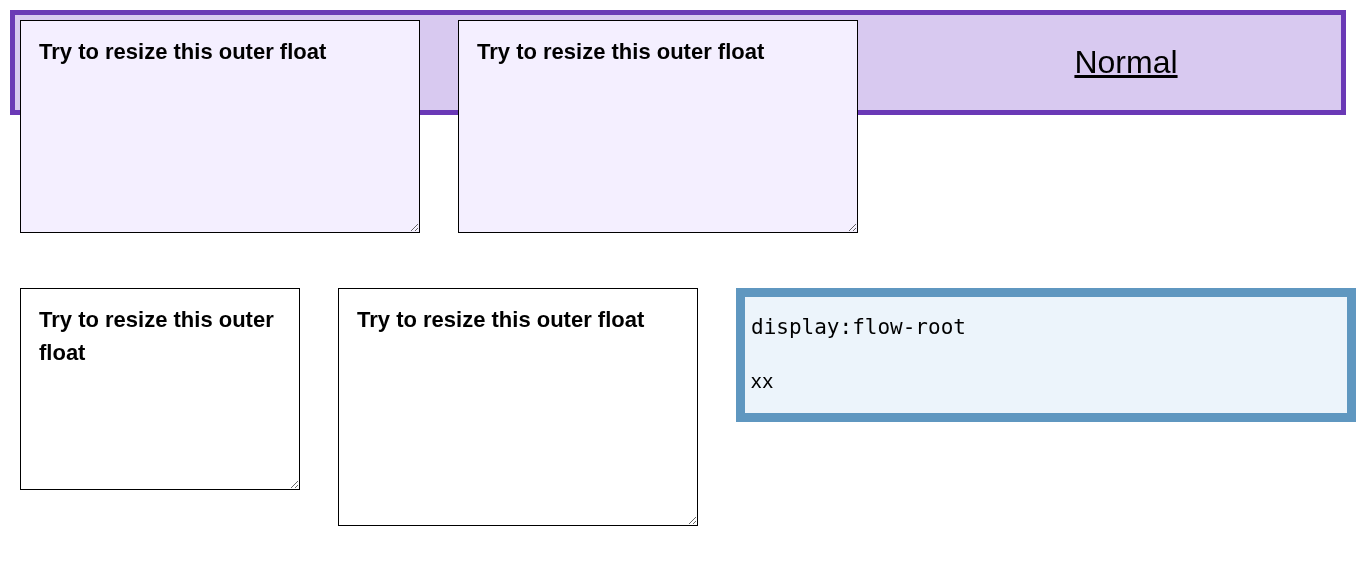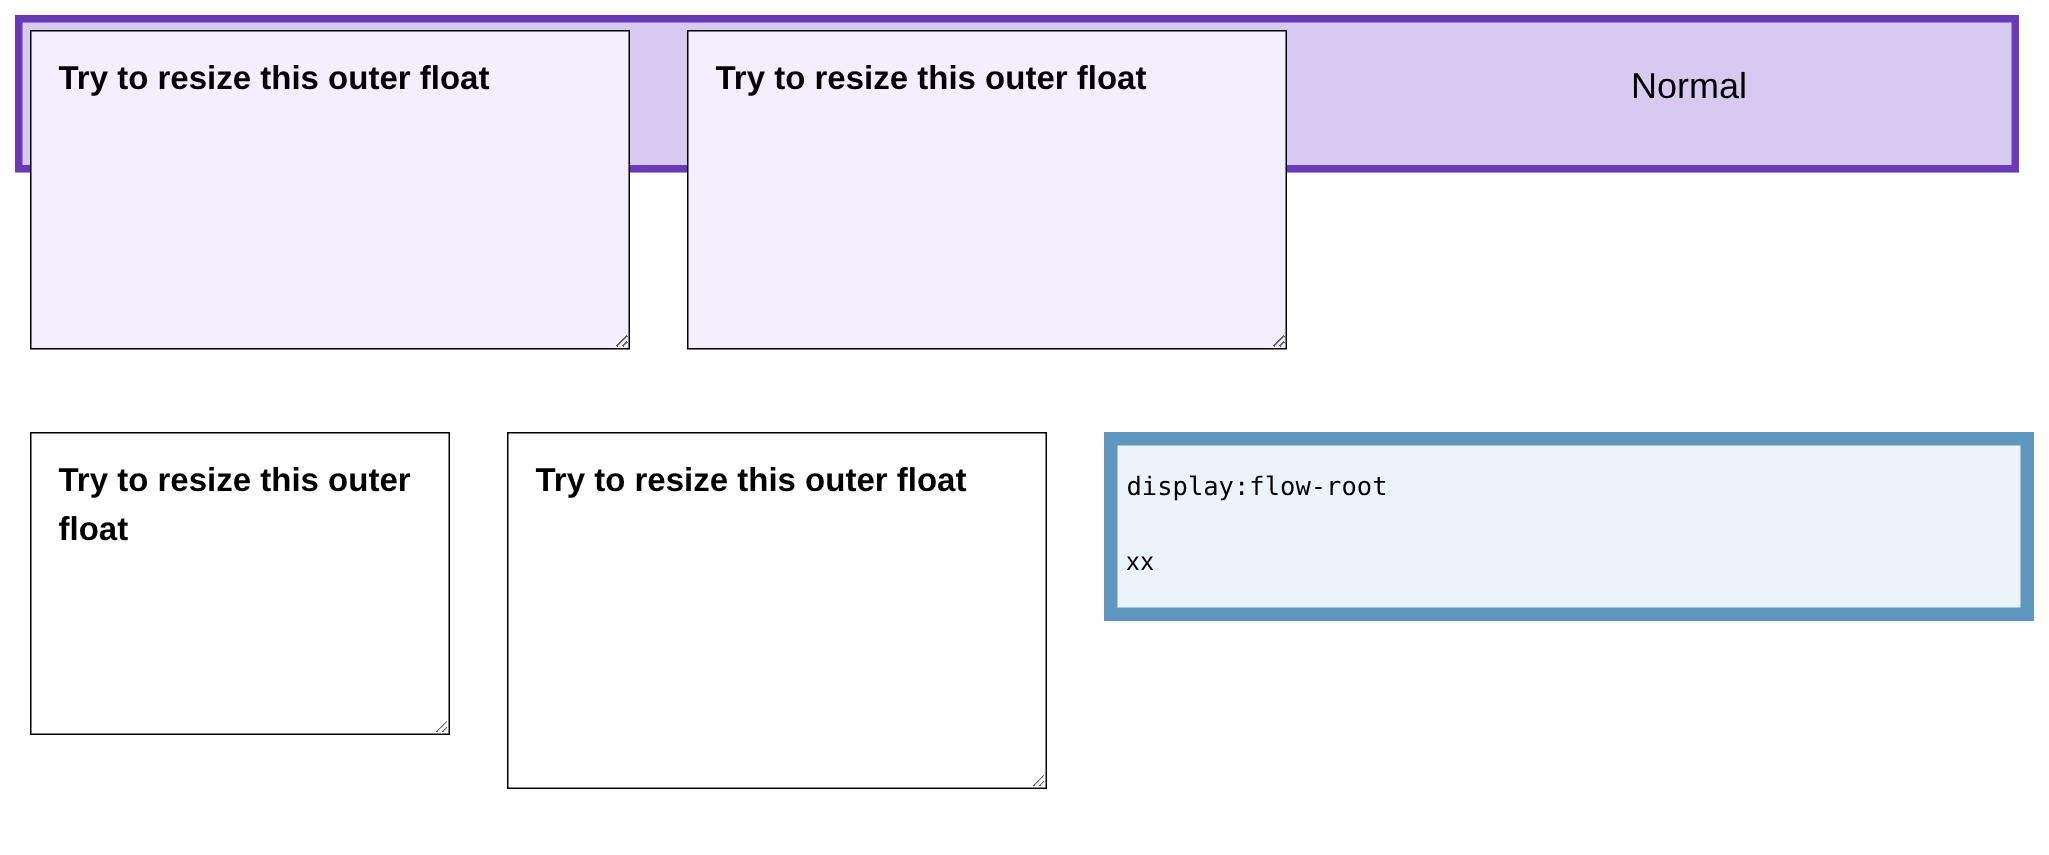--- a/index.html
+++ b/index.html
@@ -42,21 +42,22 @@
       width: 400px;
       height: 213px;
       resize: both;
       overflow: auto;
       line-height: 1.5;
     }
     .normal-label {
       flex: 1;
       text-align: center;
       padding-top: 24px;
-      font-size: 24px;
+      font-size: 32px;
+      text-decoration: underline;
     }
     .row2 {
       display: flex;
       gap: 38px;
       align-items: flex-start;
       padding-left: 10px;
     }
     .float-box-plain {
       background: #ffffff;
       border: 1px solid #000000;
@@ -72,21 +73,21 @@
     .box-medium {
       width: 360px;
       height: 238px;
     }
     .info-box {
       background: #ecf4fb;
       border: 9px solid #5f97c0;
       width: 620px;
       padding: 18px 6px 10px 6px;
       font-family: ui-monospace, Menlo, Consolas, monospace;
-      font-size: 17px;
+      font-size: 21px;
     }
     .info-box p {
       margin: 0 0 30px 0;
     }
     .info-box p:last-child {
       margin-bottom: 10px;
       font-family: -apple-system, BlinkMacSystemFont, "Segoe UI", Helvetica, Arial, sans-serif;
       letter-spacing: 1px;
     }
     

